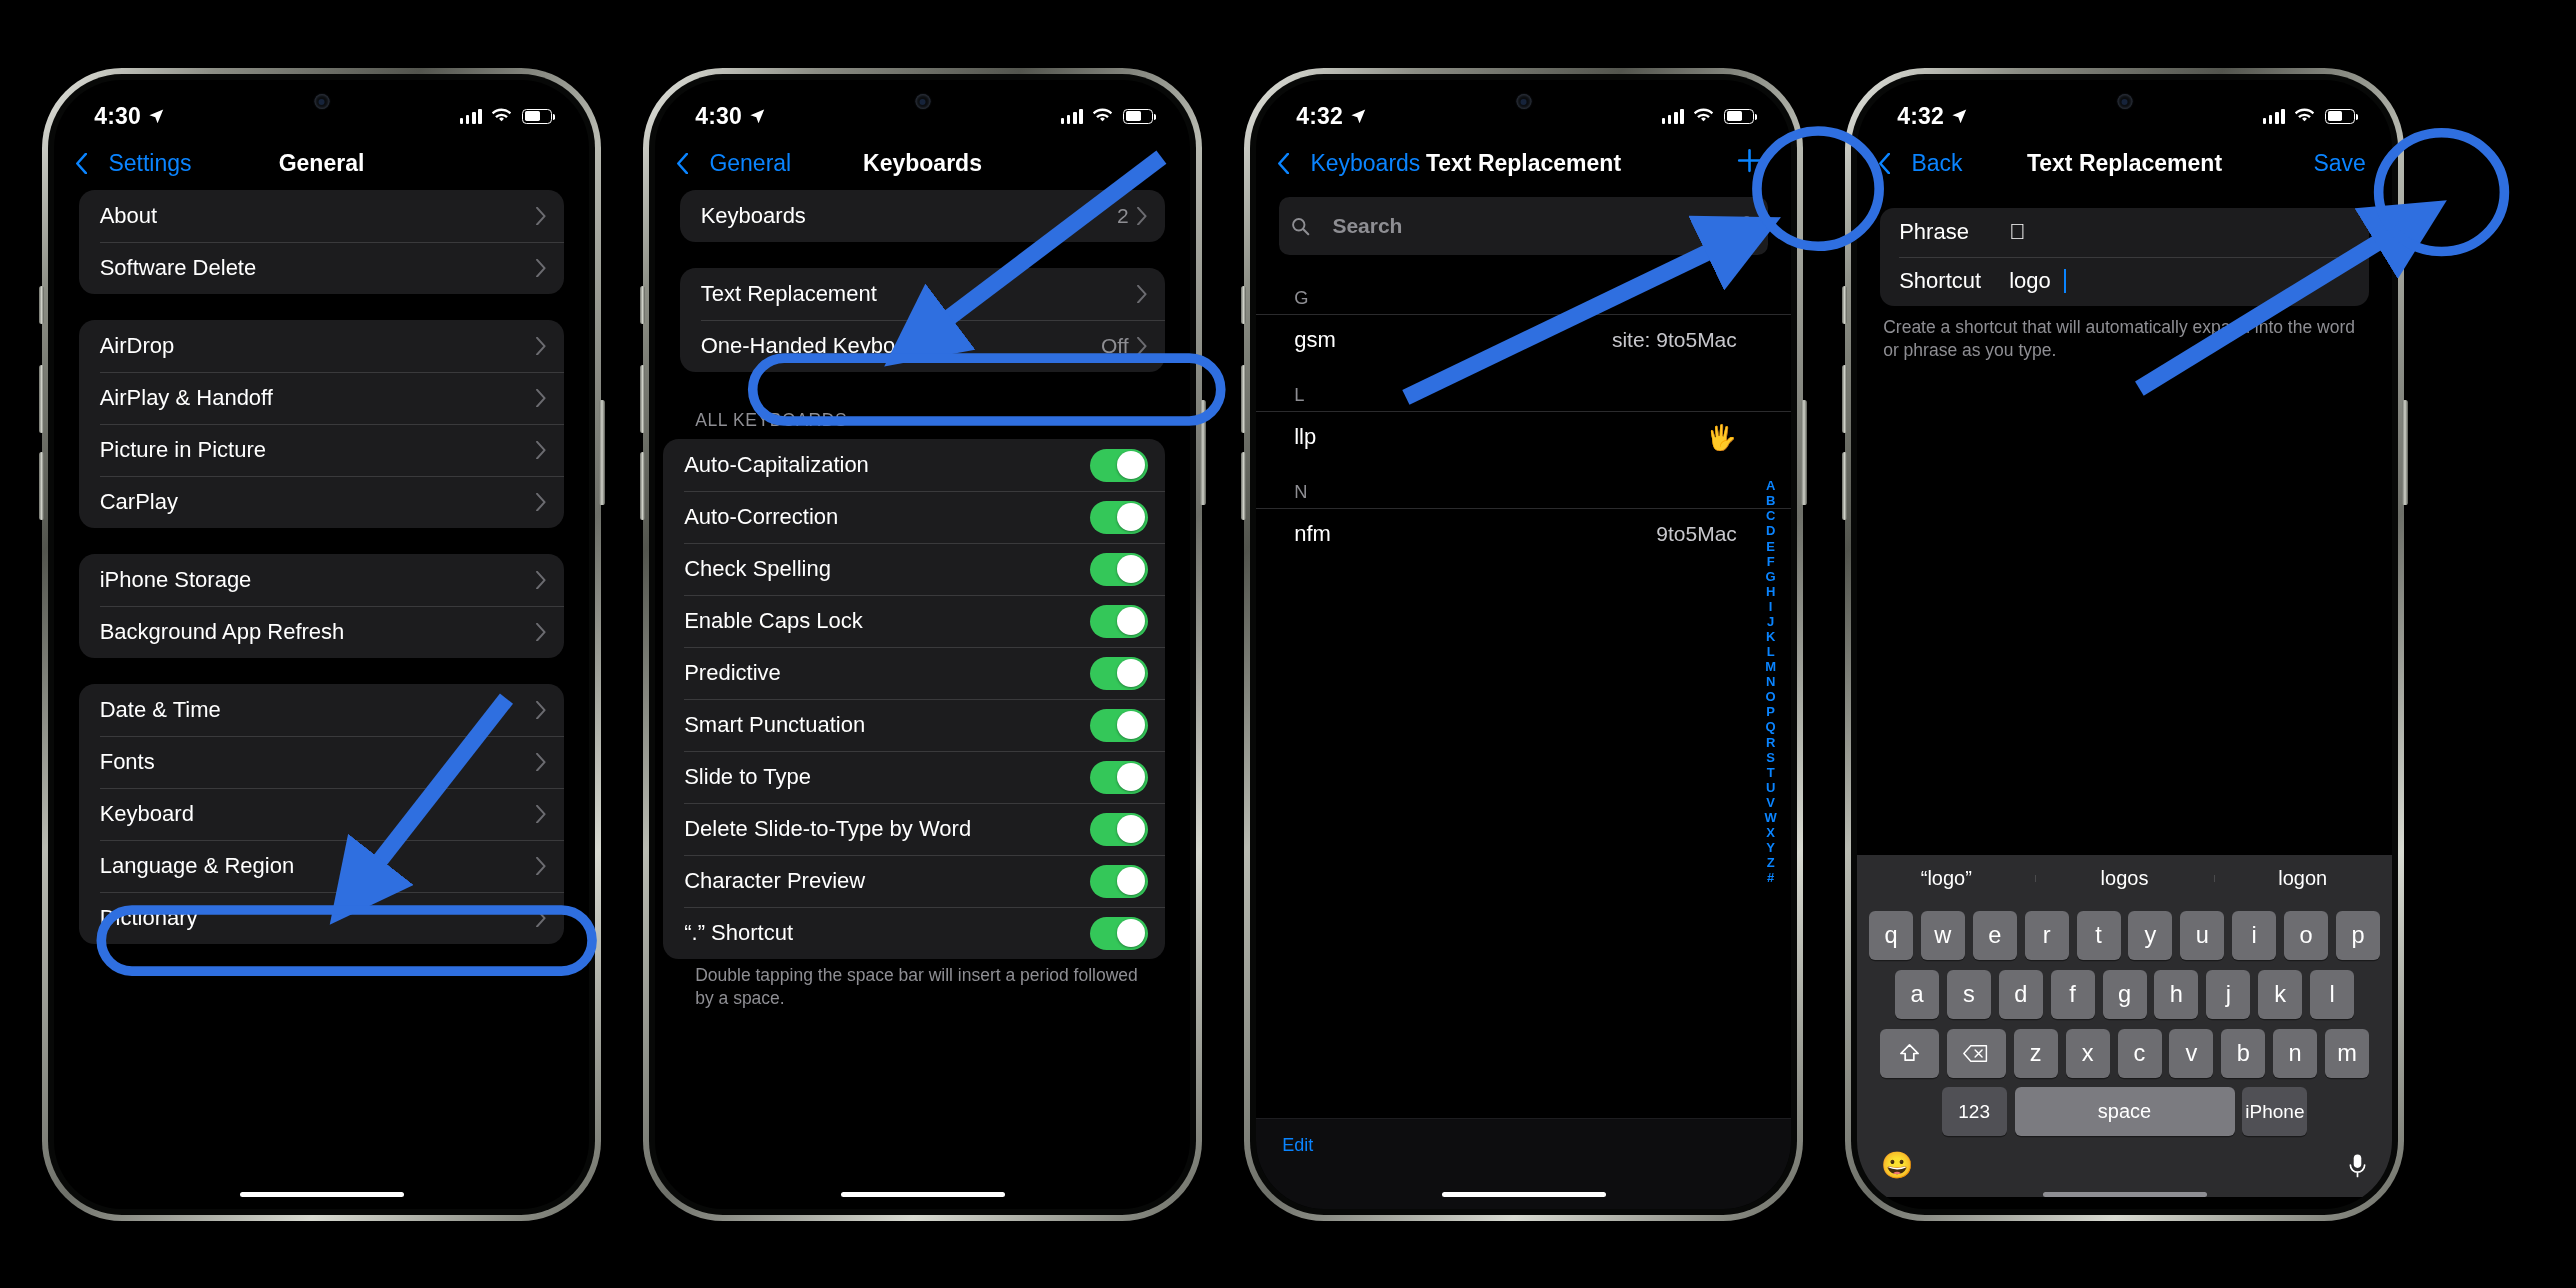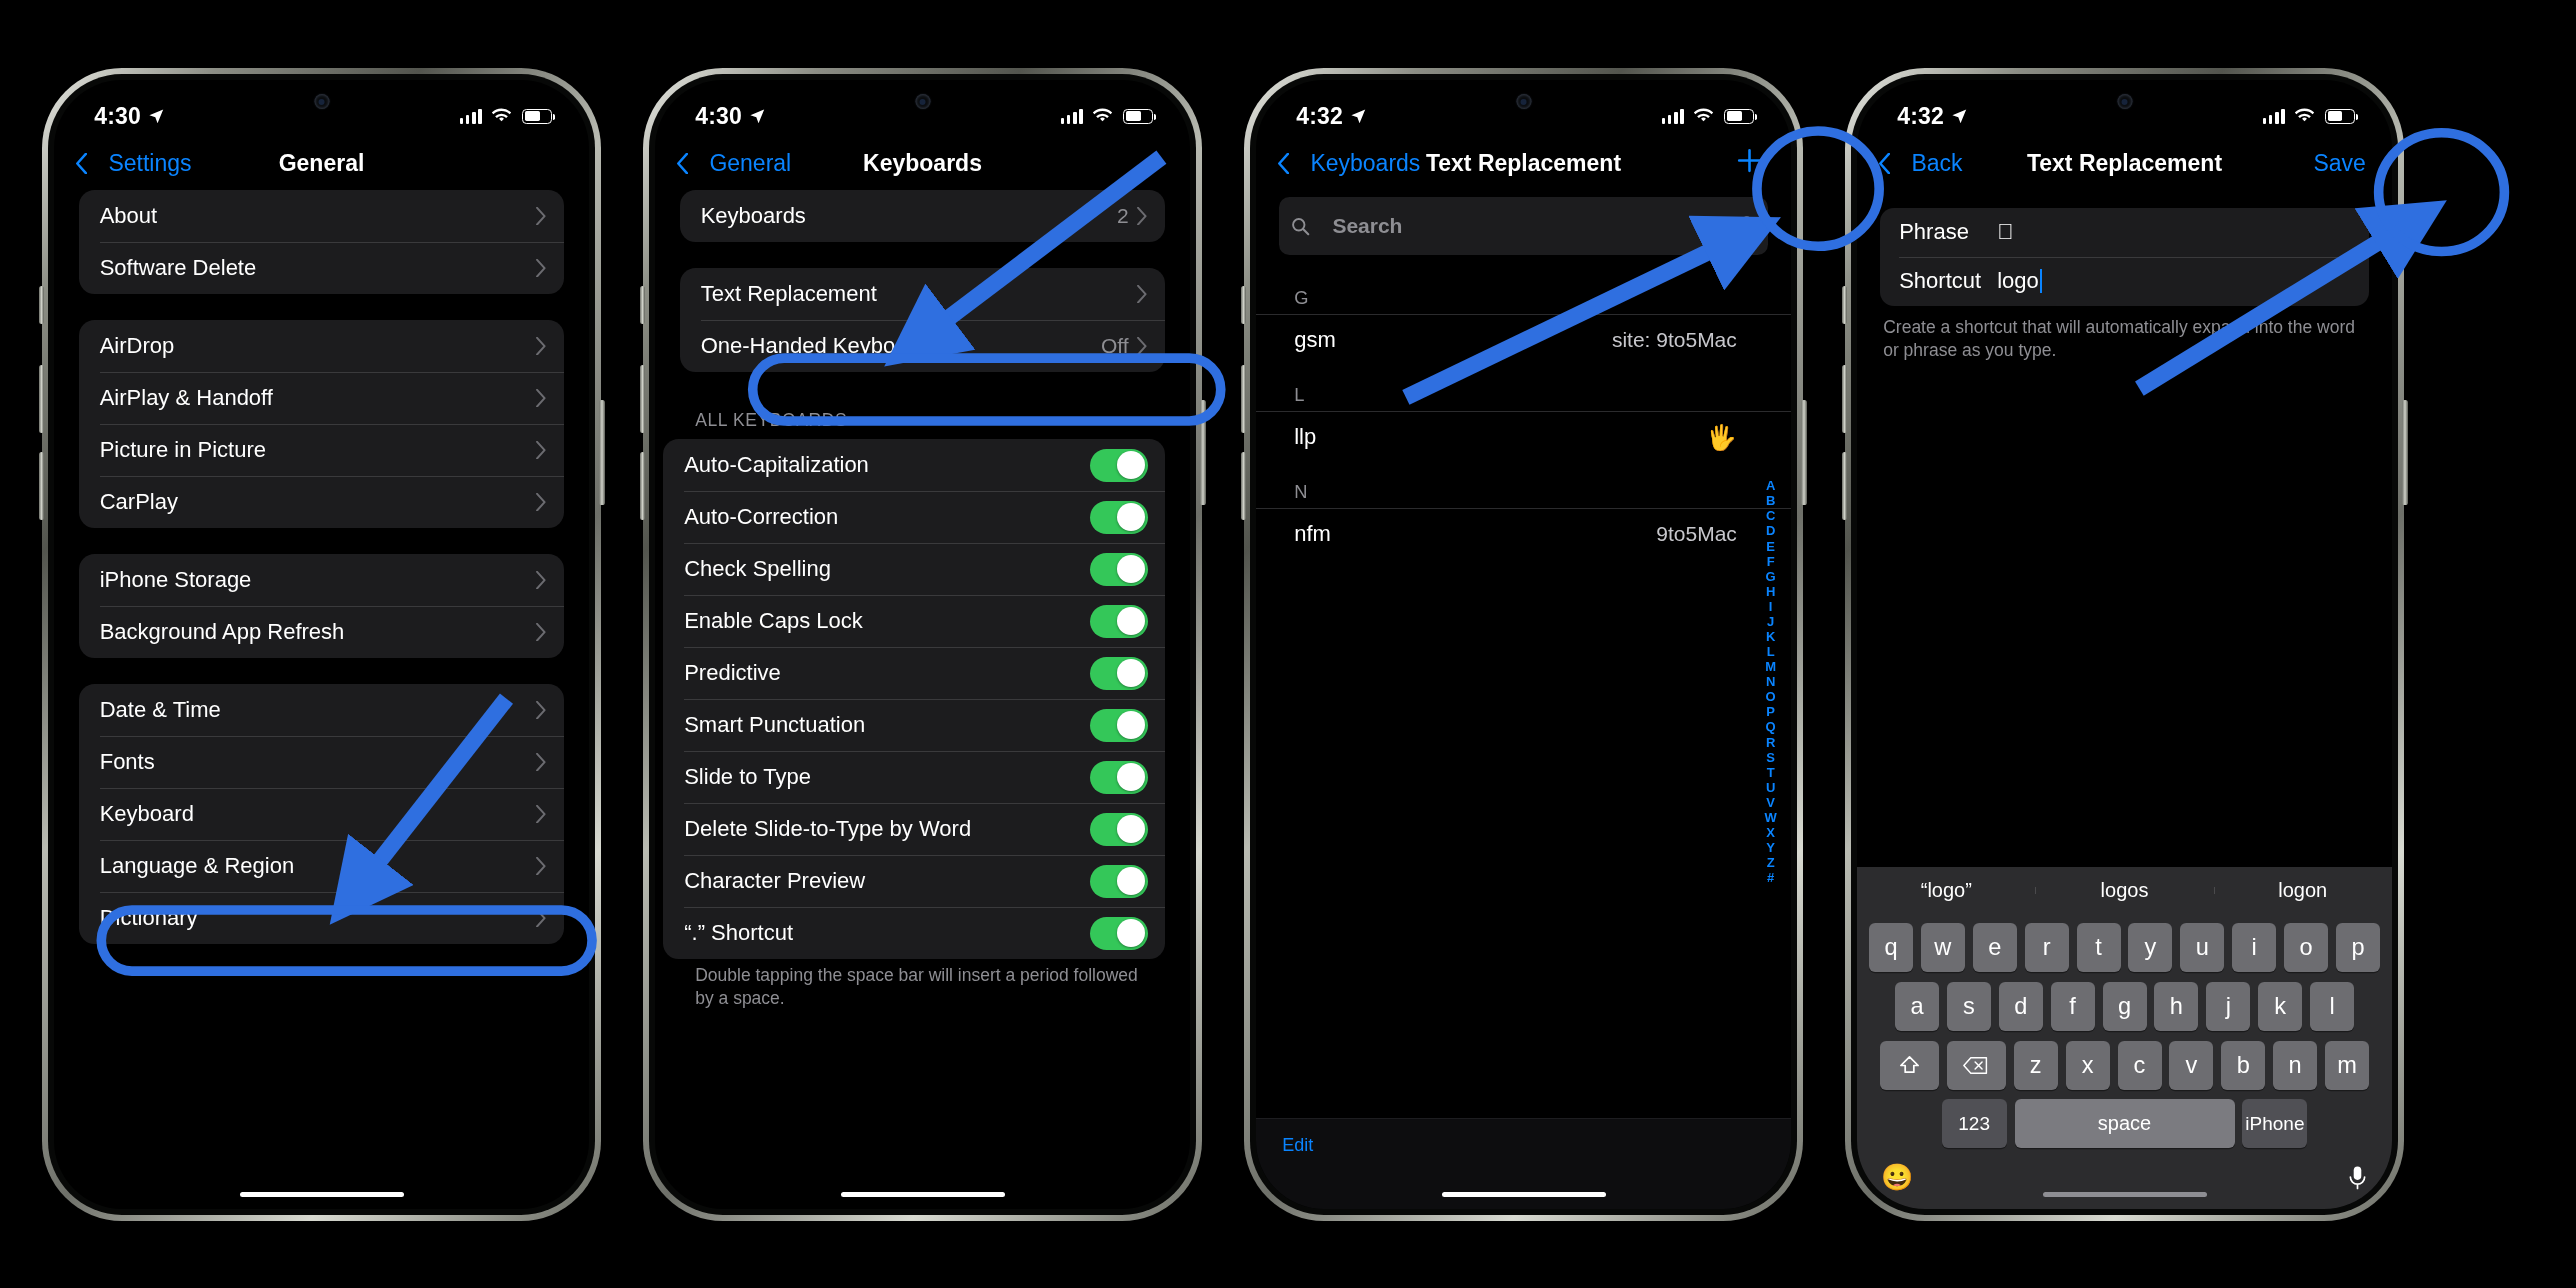--- a/index.html
+++ b/index.html
@@ -140,29 +140,29 @@
     align-items:center; color:#0a84ff; font-size:13px; line-height:1.16; font-weight:600; z-index:6;
   }
   .edit-bar{
     position:absolute; left:0; right:0; bottom:0; height:91px; background:#0d0d0f;
     border-top:0.9px solid #1d1d20; display:flex; align-items:flex-start; padding:15.7px 0 0 26px;
   }
   .edit-bar .e{ color:#0a84ff; font-size:18px; }
 
   
   .form-group{ margin:17.5px 23px 0 23px; background:#1c1c1e; border-radius:14px; overflow:hidden; }
-  .form-row{ display:flex; align-items:center; height:49px; padding:0 19px; position:relative; font-size:22px; }
+  .form-row{ display:flex; align-items:center; height:49px; padding:0 19px; position:relative; font-size:22px;gap:12px; }
   .form-row + .form-row::before{ content:""; position:absolute; left:19px; right:0; top:0; height:0.9px; background:#3a3a3c; }
   .form-row .k{ width:98px; color:#fff; }
   .form-row .v{ color:#fff; }
   .caret{ display:inline-block; width:1.7px; height:24.5px; background:#0a84ff; margin-left:1.7px; vertical-align:-4.4px; }
   .form-foot{ color:#8e8e93; font-size:17.5px; line-height:1.33; padding:10.5px 35px 0 26px; }
 
   
-  .kb{ position:absolute; left:0; right:0; bottom:0; height:342px; background:#2c2c2e; z-index:4; }
+  .kb{ position:absolute; left:0; right:0; bottom:12px; height:342px; background:#2c2c2e; z-index:4; }
   .predict{ display:flex; align-items:center; height:47px; }
   .predict div{ flex:1 1 0; text-align:center; font-size:20px; position:relative; }
   .predict div + div::before{
     content:""; position:absolute; left:0; top:7.9px; bottom:7.9px; width:0.9px; background:#4a4a4c;
   }
   .kr{ display:flex; justify-content:center; gap:7.9px; margin-top:9.6px; padding:0 5.2px; }
   .key{
     background:#6d6d71; border-radius:6.1px; height:49px; width:44px;
     display:flex; align-items:center; justify-content:center;
     font-size:23.6px; box-shadow:0 1.3px 0 rgba(0,0,0,.4);

